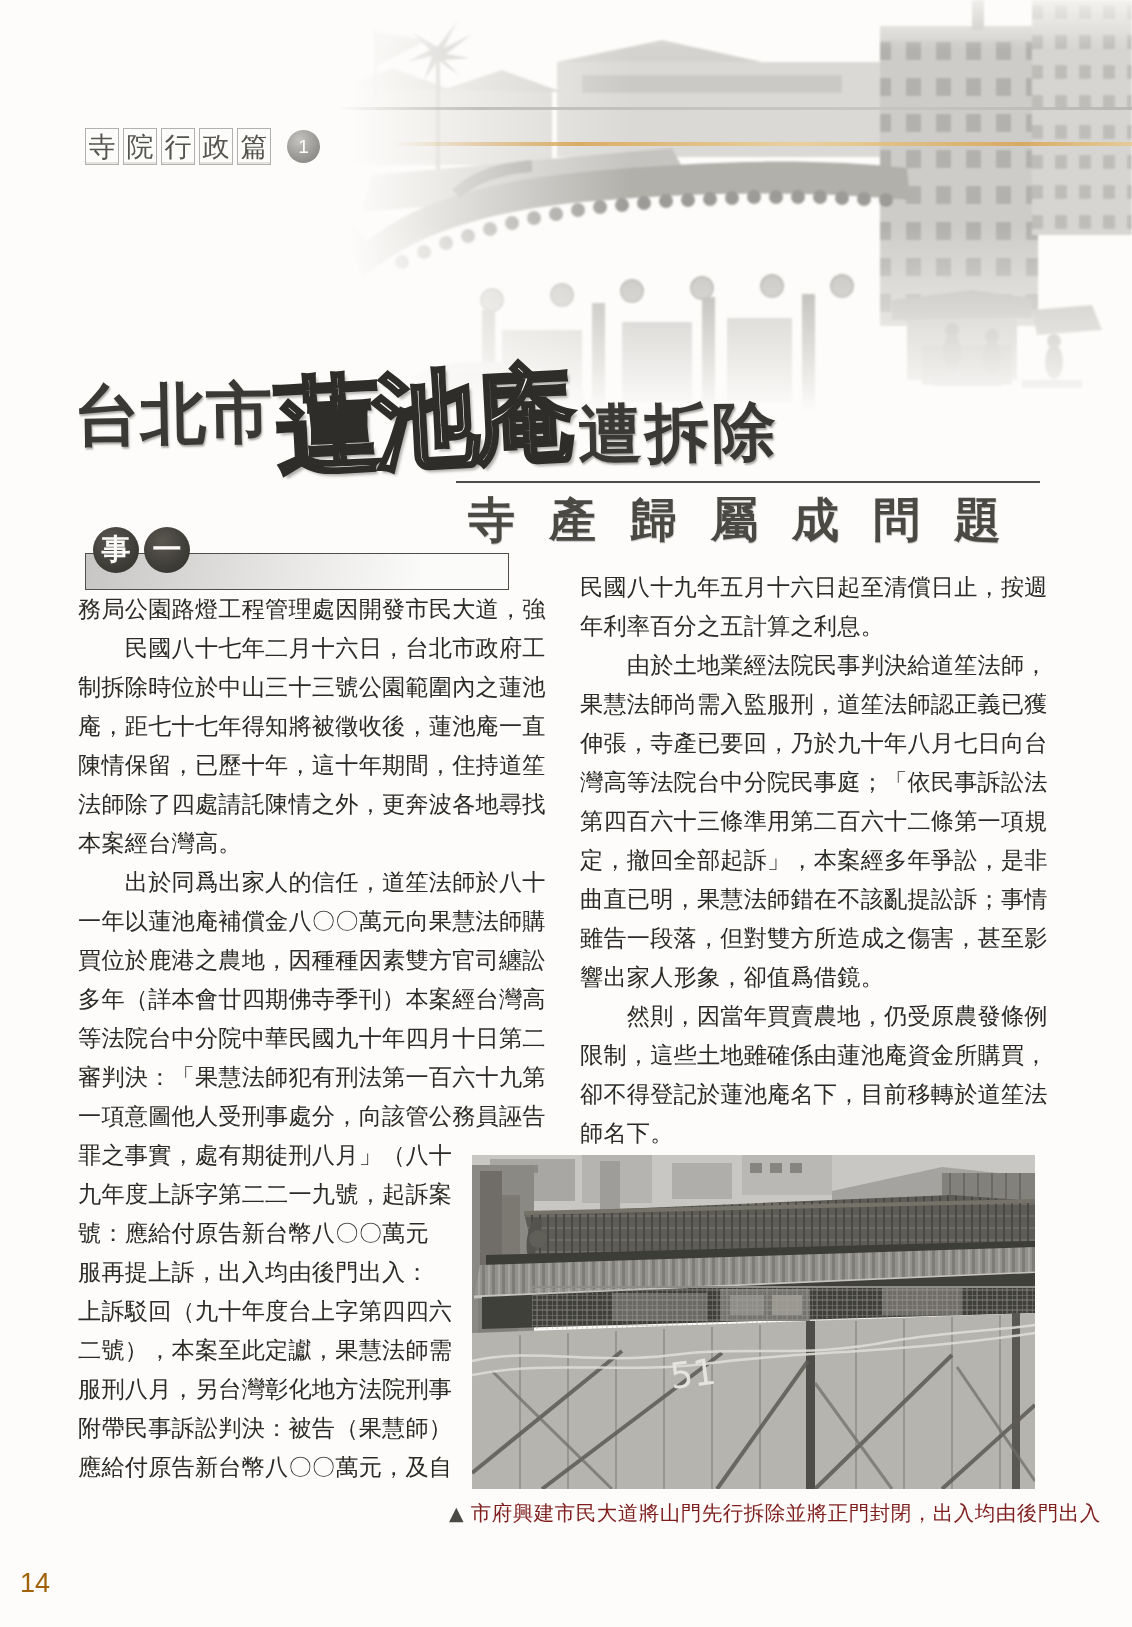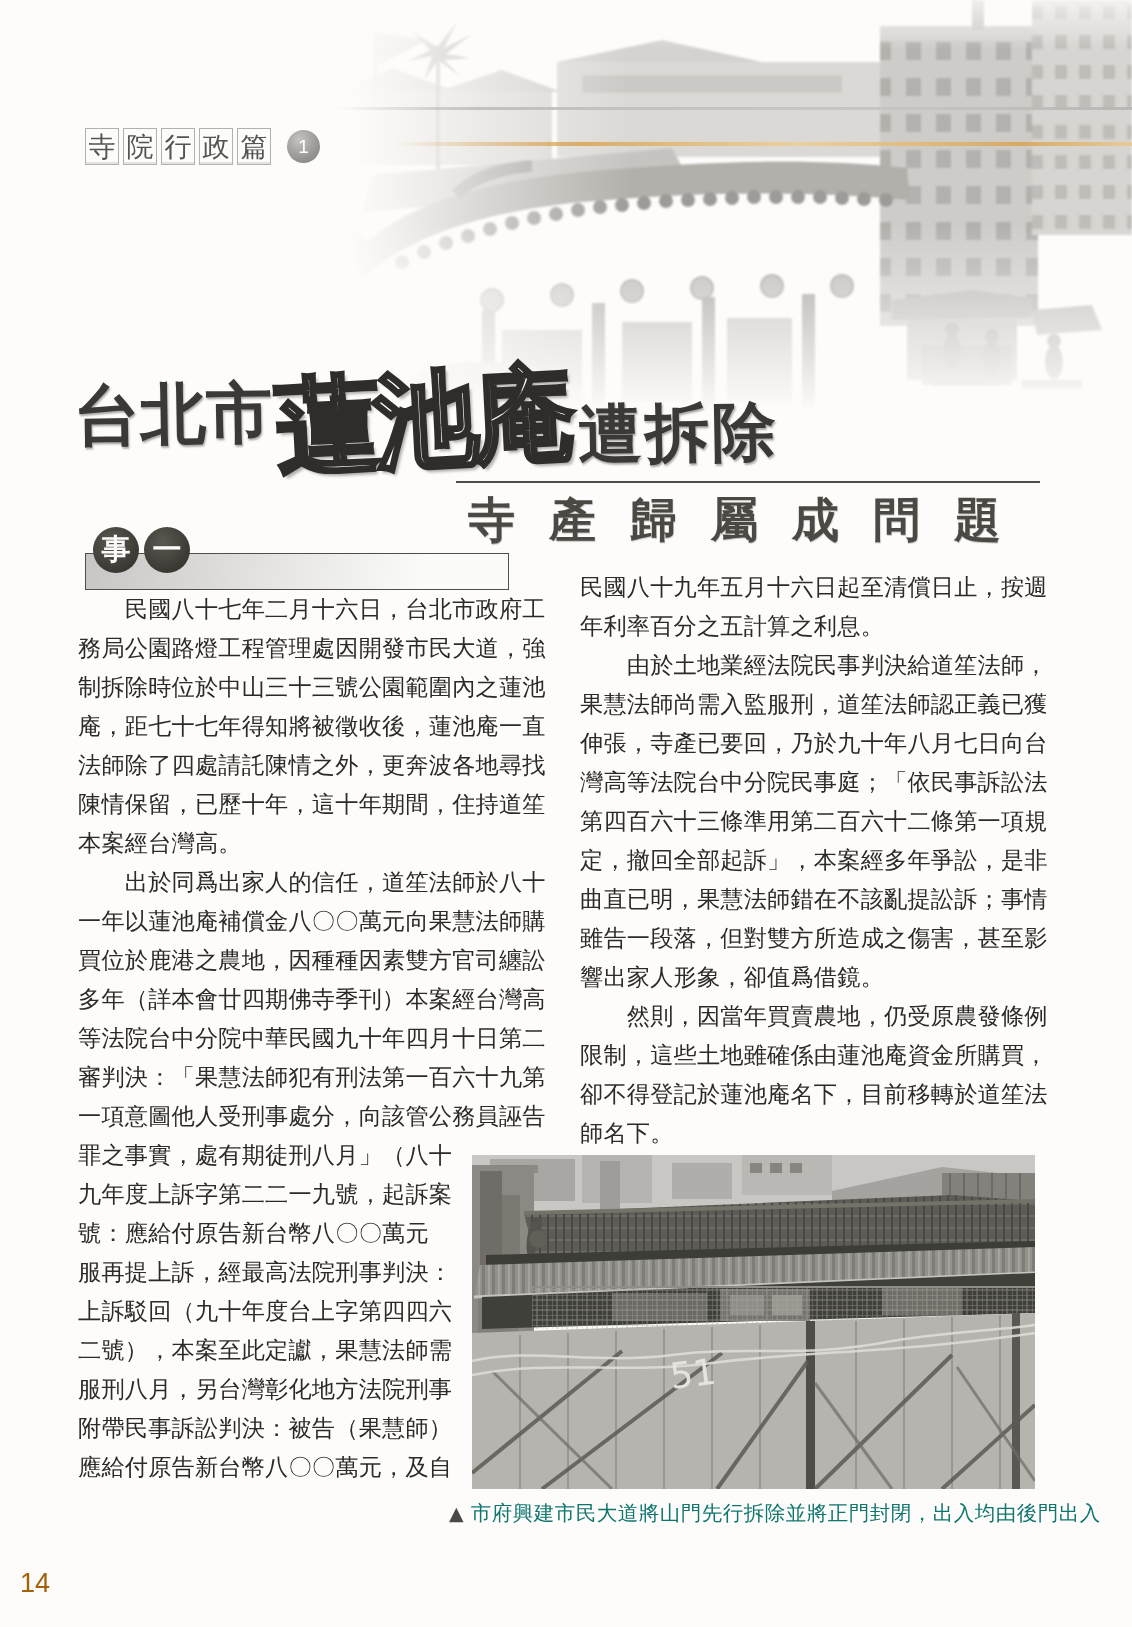--- a/index.html
+++ b/index.html
@@ -61,21 +61,21 @@
   .column-left{left:78px;top:590px;}
   .column-right{left:580px;top:568px;}
   .text-line{height:39px;line-height:39px;font-size:23.2px;color:#2c2a27;
     white-space:pre;letter-spacing:.2px;}
 
   
   .bottom-photo{position:absolute;left:472px;top:1155px;width:563px;height:334px;overflow:hidden;}
   .photo-caption{position:absolute;left:449px;top:1499px;display:flex;align-items:center;gap:7px;
     white-space:nowrap;}
   .caption-triangle{color:#4b4944;font-size:19px;font-family:"DejaVu Sans",sans-serif;}
-  .caption-text{font-size:20.5px;color:#0f766e;letter-spacing:.5px;font-family:Liberation Mono, monospace;}
+  .caption-text{font-size:20.5px;color:#7f1d1d;letter-spacing:.5px;font-family:Liberation Mono, monospace;}
 
   .page-number{position:absolute;left:20px;top:1568px;font-size:27px;color:#a16207;
     font-family:"Liberation Sans",sans-serif;}
 </style>
 </head>
 <body>
 
 <div class="page">
 
   <div class="top-photo">
@@ -200,38 +200,38 @@
 
   <div class="story-bar"></div>
   <div class="story-circle story-circle-1">
     <span>事</span>
   </div>
   <div class="story-circle story-circle-2">
     <span>一</span>
   </div>
 
   <div class="column column-left">
+      <div class="text-line">務局公園路燈工程管理處因開發市民大道，強</div>
       <div class="text-line">　　民國八十七年二月十六日，台北市政府工</div>
-      <div class="text-line">務局公園路燈工程管理處因開發市民大道，強</div>
       <div class="text-line">制拆除時位於中山三十三號公園範圍內之蓮池</div>
       <div class="text-line">庵，距七十七年得知將被徵收後，蓮池庵一直</div>
+      <div class="text-line">陳情保留，已歷十年，這十年期間，住持道笙</div>
       <div class="text-line">法師除了四處請託陳情之外，更奔波各地尋找</div>
-      <div class="text-line">陳情保留，已歷十年，這十年期間，住持道笙</div>
       <div class="text-line">本案經台灣高。</div>
       <div class="text-line">　　出於同爲出家人的信任，道笙法師於八十</div>
       <div class="text-line">一年以蓮池庵補償金八〇〇萬元向果慧法師購</div>
       <div class="text-line">買位於鹿港之農地，因種種因素雙方官司纏訟</div>
       <div class="text-line">多年（詳本會廿四期佛寺季刊）本案經台灣高</div>
       <div class="text-line">等法院台中分院中華民國九十年四月十日第二</div>
       <div class="text-line">審判決：「果慧法師犯有刑法第一百六十九第</div>
       <div class="text-line">一項意圖他人受刑事處分，向該管公務員誣告</div>
       <div class="text-line">罪之事實，處有期徒刑八月」（八十</div>
       <div class="text-line">九年度上訴字第二二一九號，起訴案</div>
       <div class="text-line">號：應給付原告新台幣八〇〇萬元</div>
-      <div class="text-line">服再提上訴，經最高法院刑事判決：</div>
+      <div class="text-line">服再提上訴，出入均由後門出入：</div>
       <div class="text-line">上訴駁回（九十年度台上字第四四六</div>
       <div class="text-line">二號），本案至此定讞，果慧法師需</div>
       <div class="text-line">服刑八月，另台灣彰化地方法院刑事</div>
       <div class="text-line">附帶民事訴訟判決：被告（果慧師）</div>
       <div class="text-line">應給付原告新台幣八〇〇萬元，及自</div>
     </div>
   <div class="column column-right">
       <div class="text-line">民國八十九年五月十六日起至清償日止，按週</div>
       <div class="text-line">年利率百分之五計算之利息。</div>
       <div class="text-line">　　由於土地業經法院民事判決給道笙法師，</div>

